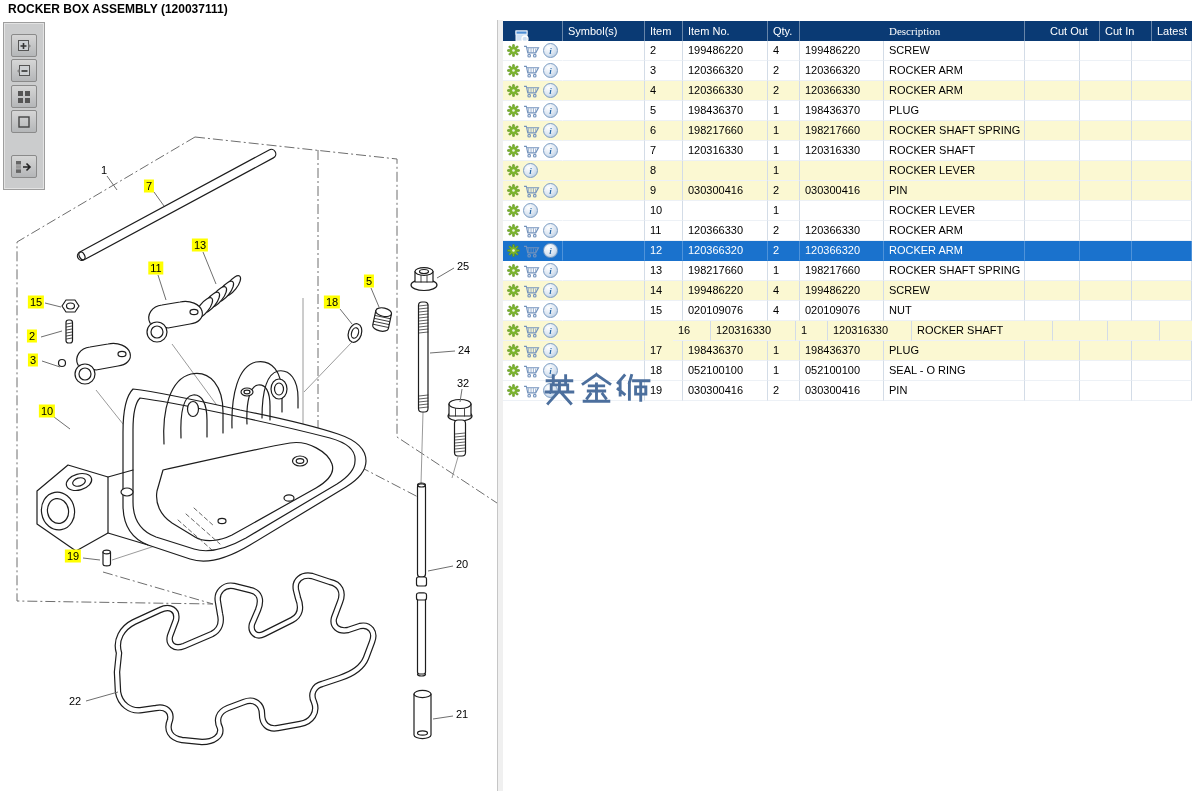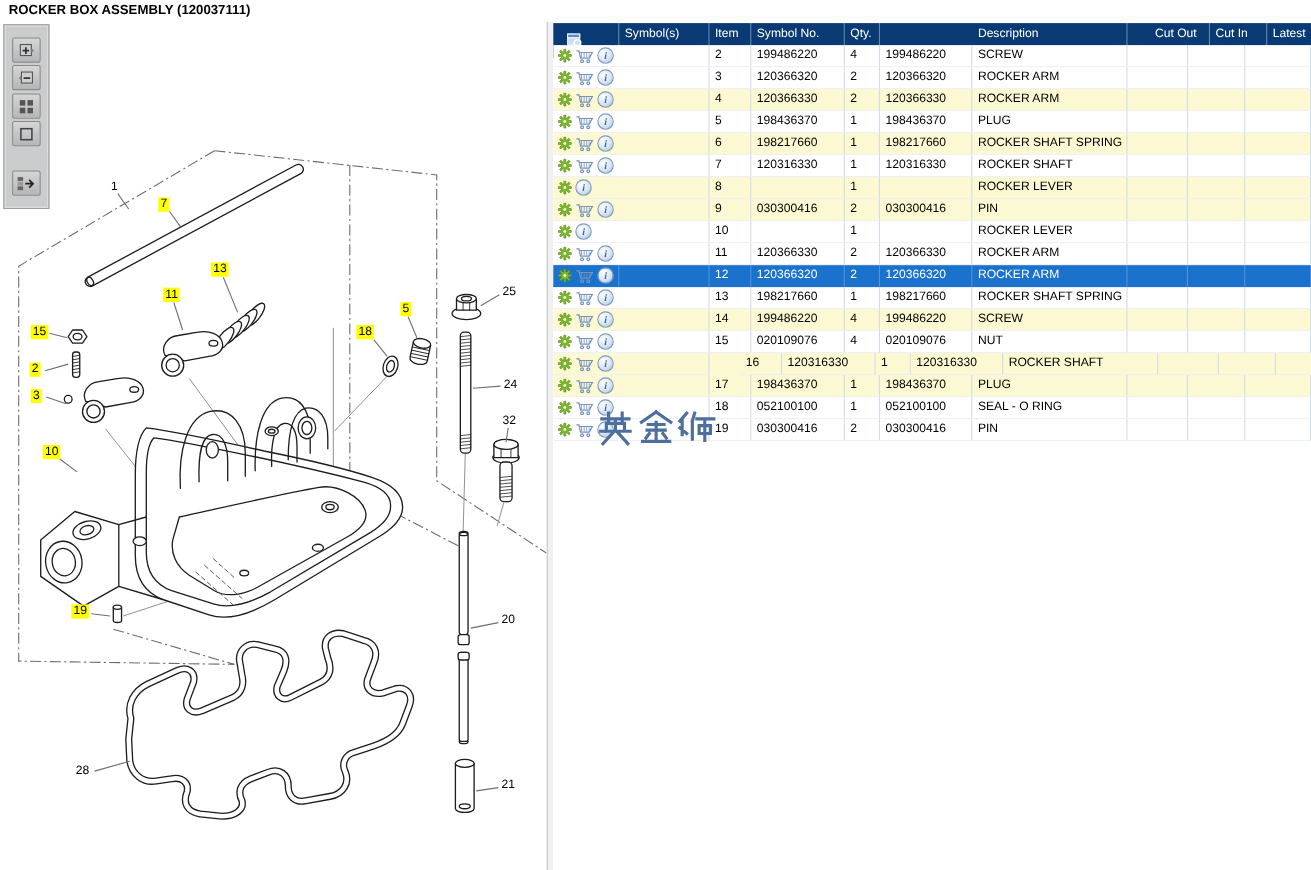--- a/index.html
+++ b/index.html
@@ -258,21 +258,21 @@
       <div class="callout hl" style="left: 32px; top: 336px;">2</div>
       <div class="callout hl" style="left: 33px; top: 360px;">3</div>
       <div class="callout hl" style="left: 369px; top: 281px;">5</div>
       <div class="callout hl" style="left: 332px; top: 302px;">18</div>
       <div class="callout" style="left: 463px; top: 266px;">25</div>
       <div class="callout" style="left: 464px; top: 350px;">24</div>
       <div class="callout" style="left: 463px; top: 383px;">32</div>
       <div class="callout hl" style="left: 47px; top: 411px;">10</div>
       <div class="callout hl" style="left: 73px; top: 556px;">19</div>
       <div class="callout" style="left: 462px; top: 564px;">20</div>
-      <div class="callout" style="left: 75px; top: 701px;">28</div>
+      <div class="callout" style="left: 75px; top: 701px;">22</div>
       <div class="callout" style="left: 462px; top: 714px;">21</div>
     </div>
 
   <div class="toolbar">
       <div class="tool-btn" style="top: 11px;">
         <svg width="16" height="16" viewBox="0 0 16 16">
           <rect x="2.5" y="2.5" width="10" height="10" fill="#cdd0d3" stroke="#555"></rect>
           <path d="M7.5,5 V11 M4.5,8 H10.5" stroke="#333" stroke-width="1.6"></path>
           <path d="M12.5,6 L14.5,8 L12.5,10" fill="#888" stroke="#666" stroke-width="0.5"></path>
         </svg>
@@ -315,24 +315,24 @@
       <div class="th icons" style="width: 60px;">
         <svg width="16" height="14" viewBox="0 0 16 14">
           <rect x="1" y="1" width="11" height="10" fill="#cfe0f2" stroke="#eef4fb"></rect>
           <rect x="1" y="1" width="11" height="3.2" fill="#4d8fd6" stroke="#eef4fb"></rect>
           <circle cx="10" cy="9" r="3" fill="none" stroke="#ffffff" stroke-width="1.3"></circle>
           <line x1="12.2" y1="11.2" x2="14.6" y2="13.4" stroke="#fff" stroke-width="1.5"></line>
         </svg>
       </div>
       <div class="th" style="width: 82px;">Symbol(s)</div>
       <div class="th" style="width: 38px;">Item</div>
-      <div class="th" style="width: 85px;">Symbol No.</div>
+      <div class="th" style="width: 85px;">Item No.</div>
       <div class="th" style="width: 32px;">Qty.</div>
       <div class="th" style="width: 84px; margin-top: 42px;">Latest Part No.</div>
-      <div class="th" style="width: 141px;">Description</div>
+      <div class="th" style="width: 141px; font-family: Liberation Serif, serif;">Description</div>
       <div class="th" style="width: 55px; margin-left: 20px;">Cut Out</div>
       <div class="th" style="width: 52px;">Cut In</div>
       <div class="th" style="width: 60px;">Latest</div>
     </div>
   <div class="tbody">
       <div class="trow white">
         <div class="td col-icons" style="width: 60px;">
           <span class="icon-btn">
             <svg viewBox="0 0 14 14" width="13" height="13">
               <g fill="#7cb62c" stroke="#578a17" stroke-width="0.6">

